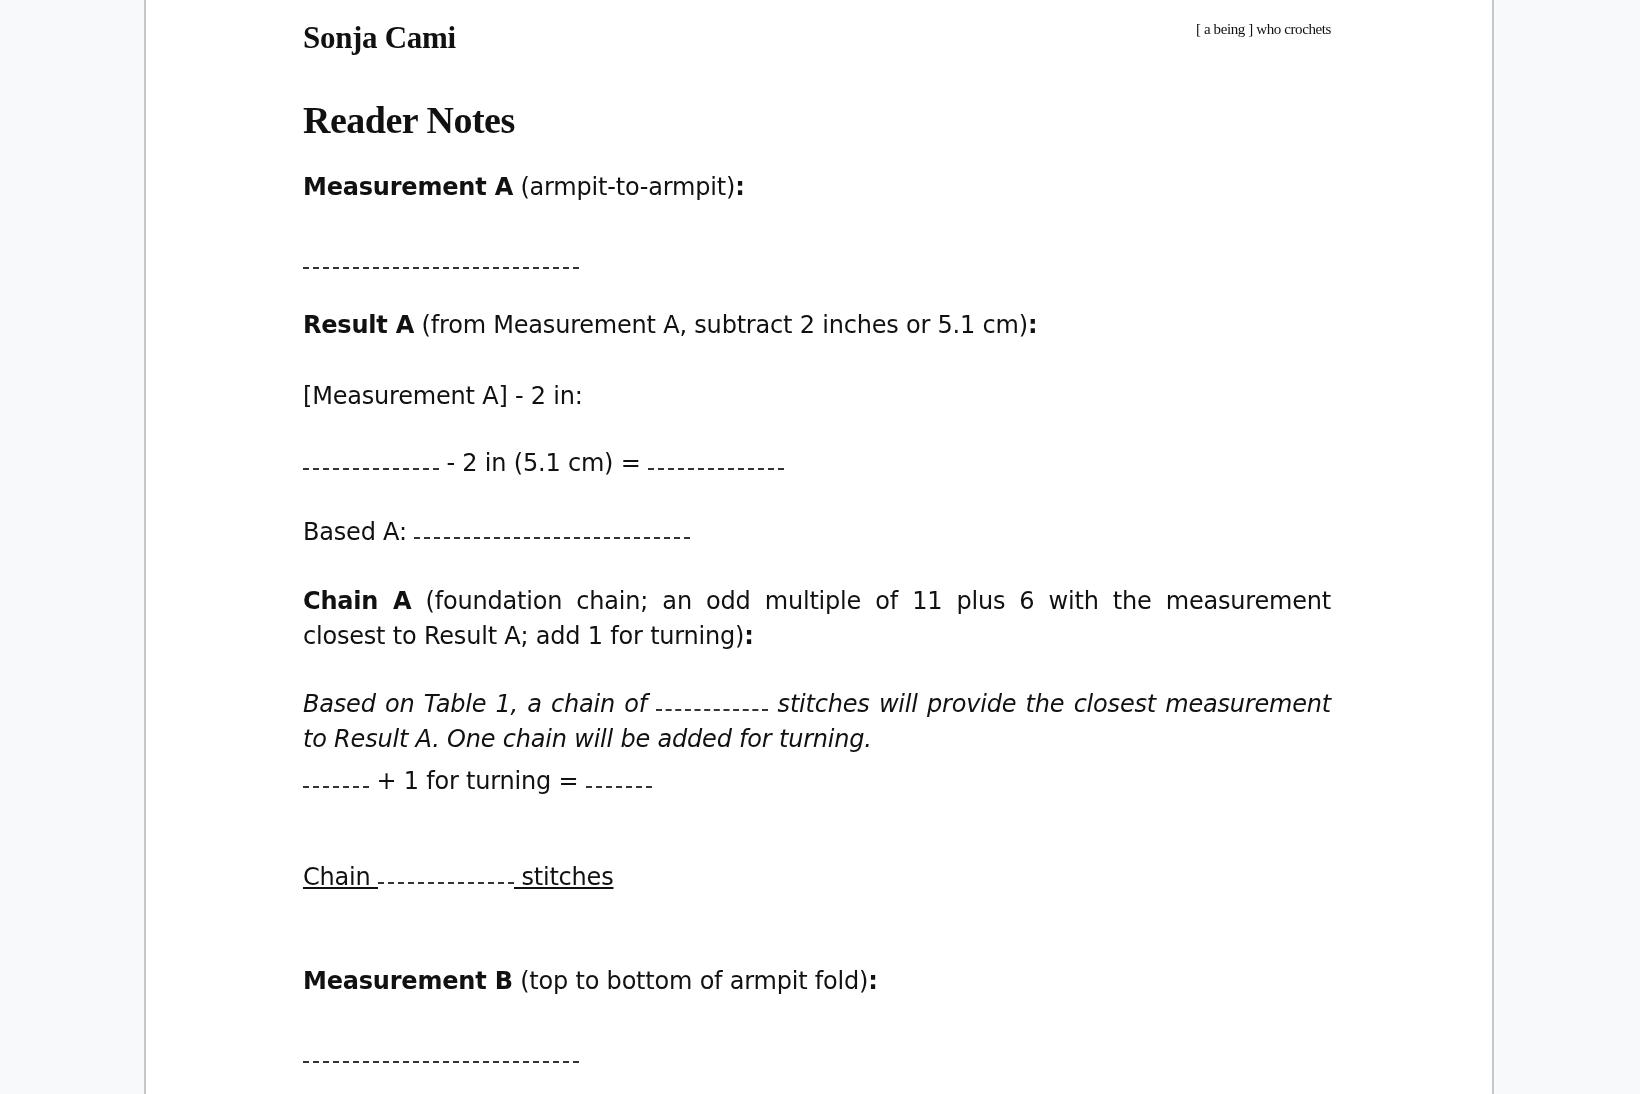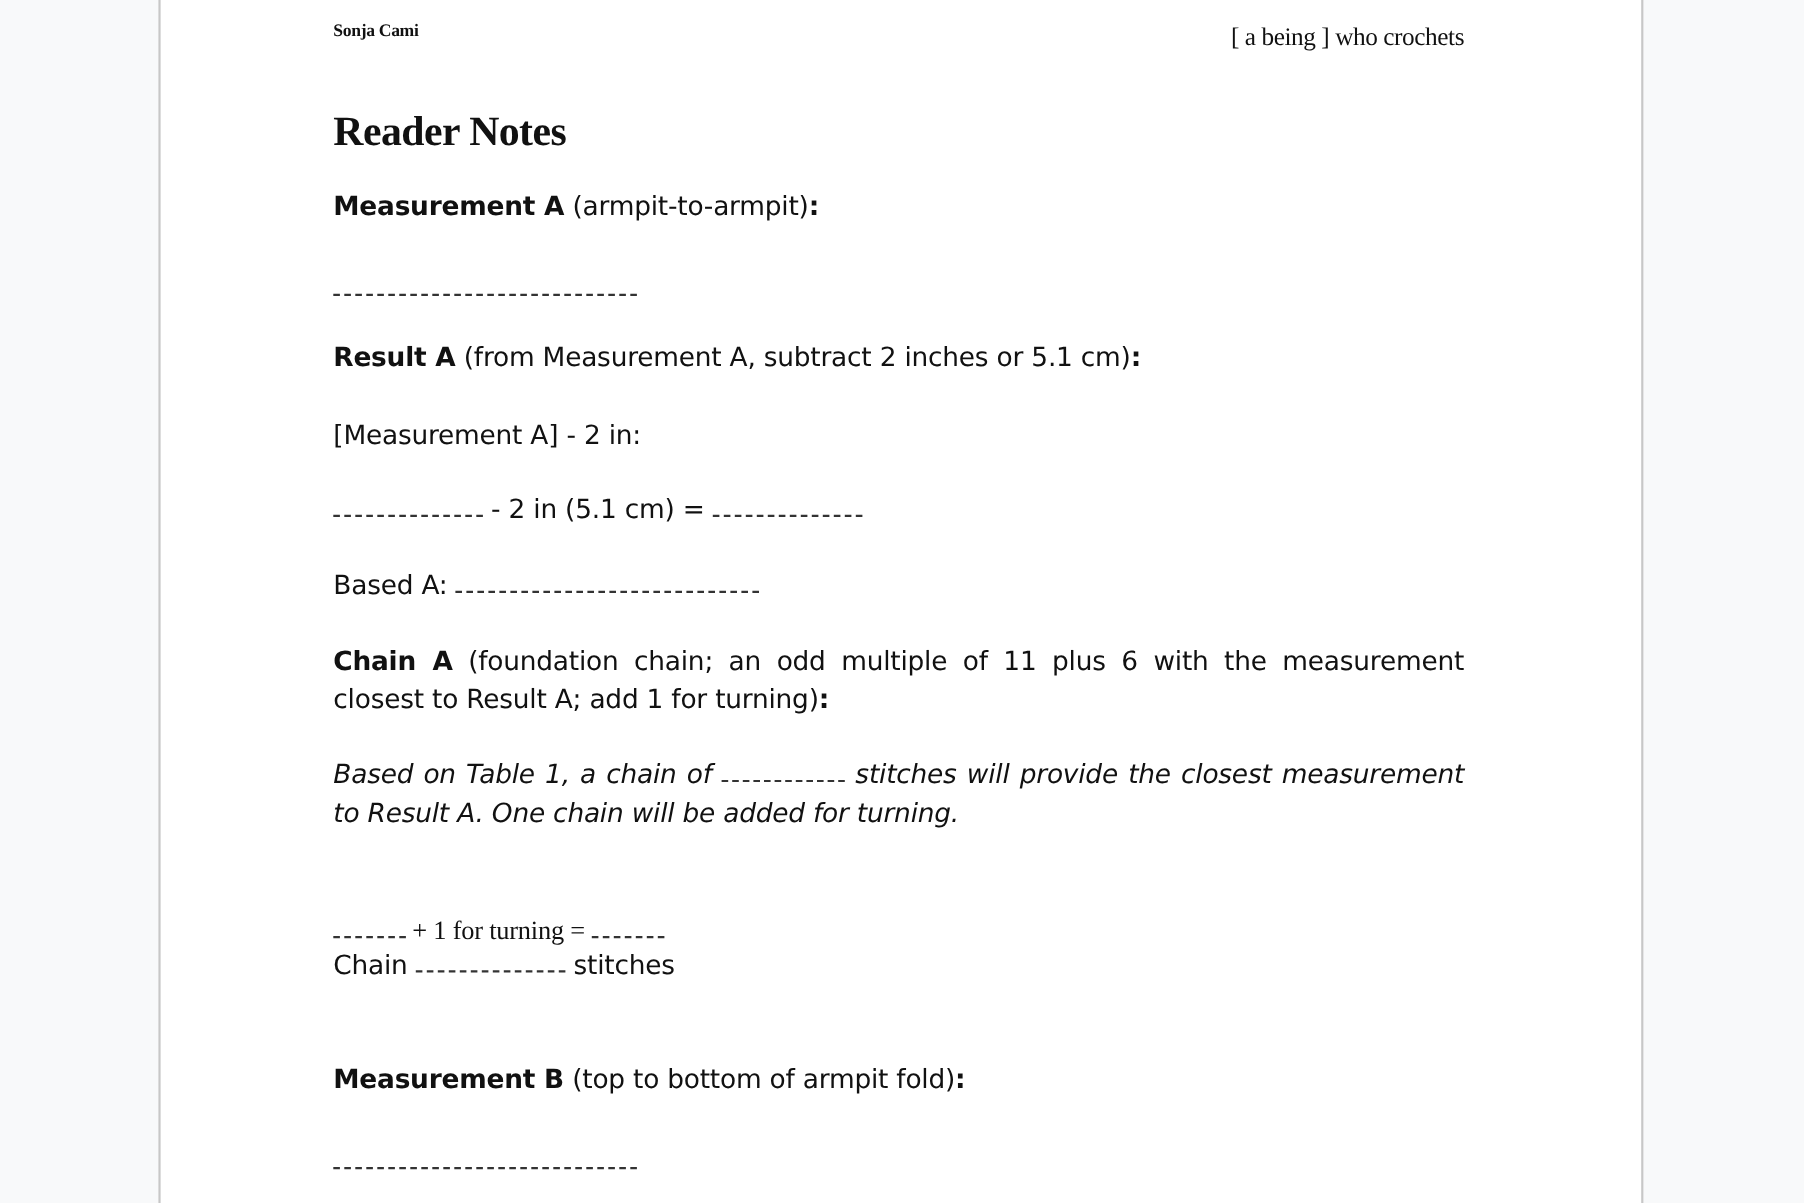--- a/index.html
+++ b/index.html
@@ -12,25 +12,25 @@
   }
   .page {
     position: absolute; left: 144px; top: 0; width: 1346px; height: 1094px;
     background: #ffffff;
     border-left: 2px solid #c7c7c7;
     border-right: 2px solid #c7c7c7;
   }
   .serif { font-family: "Liberation Serif", "DejaVu Serif", serif; }
   .header-left {
     position: absolute; left: 303px; top: 20px;
-    font-size: 16px; font-weight: bold; letter-spacing: -0.3px; text-align: right;
+    font-size: 31px; font-weight: bold; letter-spacing: -0.3px; text-align: right;
   }
   .header-right {
     position: absolute; right: 309px; top: 21px;
-    font-size: 23px; letter-spacing: -0.4px; margin-left: 41px;
+    font-size: 15px; letter-spacing: -0.4px; margin-left: 41px;
   }
   .heading {
     position: absolute; left: 303px; top: 98px;
     font-size: 38px; font-weight: bold; letter-spacing: -0.5px;
   }
   .p {
     position: absolute; left: 303px; width: 1028px;
     font-size: 24px; line-height: 35px; letter-spacing: -0.2px;
     white-space: nowrap;
   }
@@ -82,25 +82,25 @@
 </div>
 
 <div class="p wrap" style="top:584px;">
   <b>Chain A</b><span> (foundation chain; an odd multiple of 11 plus 6 with the measurement closest to Result A; add 1 for turning)</span><b>:</b>
 </div>
 
 <div class="p wrap italic" style="top:687px;">
   <span>Based on Table 1, a chain of </span><span class="blank w-chain"></span><span> stitches will provide the closest measurement to Result A.  One chain will be added for turning.</span>
 </div>
 
-<div class="p" style="top:830px;font-family:Liberation Serif, serif;">
+<div class="p" style="top:764px;">
   <span class="blank w-short"></span><span> + 1 for turning = </span><span class="blank w-short"></span>
 </div>
 
-<div class="p" style="top:860px;">
+<div class="p" style="top:860px;text-decoration:underline;">
   <span>Chain </span><span class="blank w-st"></span><span> stitches</span>
 </div>
 
 <div class="p" style="top:964px;">
   <b>Measurement B</b><span> (top to bottom of armpit fold)</span><b>:</b>
 </div>
 
 <div class="p" style="top:1039px;">
   <span class="blank w-long"></span>
 </div>

